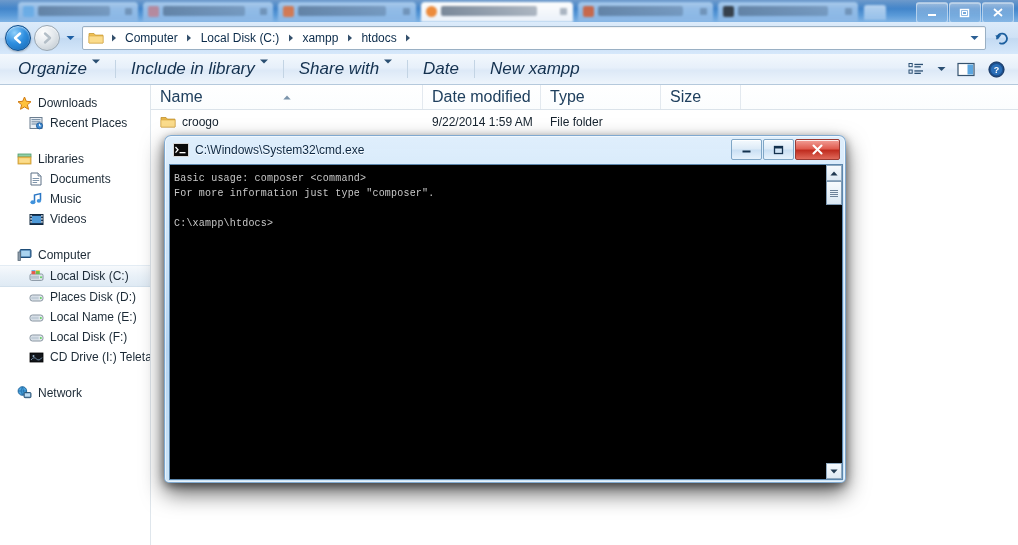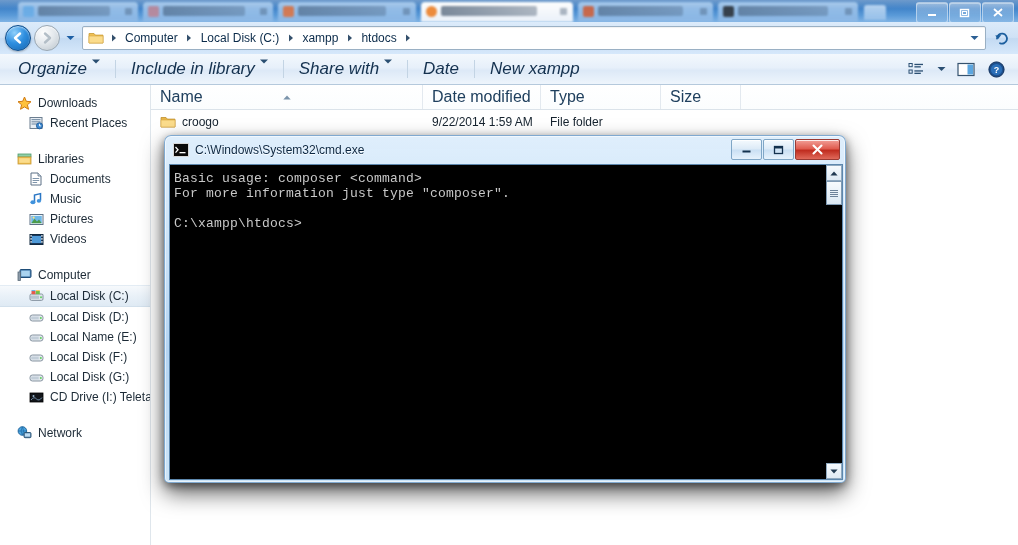--- a/index.html
+++ b/index.html
@@ -173,21 +173,21 @@
     background:linear-gradient(180deg,#f2a098 0%,#e05d50 45%,#c02d20 55%,#e0695a 100%);
   }
   .console{
     position:absolute;left:4px;top:28px;width:674px;height:316px;box-sizing:border-box;
     background:#000000;border:1px solid #5d87ad;
     display:flex;overflow:hidden;
   }
   .consoletext{
     flex:1;padding:6px 6px 0 4px;color:#c8c8c8;
     font-family:"Liberation Mono","DejaVu Sans Mono",monospace;
-    font-size:13px;line-height:15px;white-space:pre;letter-spacing:0.2px;
+    font-size:10px;line-height:15px;white-space:pre;letter-spacing:0.2px;
   }
   .cscroll{
     width:17px;background:#000;border-left:1px solid #000;display:flex;flex-direction:column;
     align-items:center;
   }
   .cscroll .arrow{
     width:16px;height:16px;flex:0 0 16px;
     background:linear-gradient(180deg,#f6fafd,#dfeaf4);border:1px solid #8fa9c0;box-sizing:border-box;
     display:flex;align-items:center;justify-content:center;
   }
@@ -453,31 +453,20 @@
                 <path d="M5.5 10 V3 l6 -1.4 v7" fill="none" stroke="#2a76c4" stroke-width="1.5"></path>
                 <ellipse cx="3.9" cy="10.3" rx="2.5" ry="2" fill="#3f92dc"></ellipse>
                 <ellipse cx="9.9" cy="8.9" rx="2.2" ry="1.8" fill="#3f92dc"></ellipse>
               </svg>
             </span>
             <span>Music</span>
           </div>
           <div class="navitem child">
             <span class="ico">
               <svg width="15" height="13" viewBox="0 0 15 13">
-                <rect x="1" y="1.5" width="13" height="10" fill="#ffffff" stroke="#5d7186" stroke-width="1"></rect>
-                <rect x="2.2" y="2.8" width="10.6" height="7.4" fill="#6fb8e8"></rect>
-                <path d="M2.2 10.2 L5.6 5.8 L8 8.4 L10 6.6 L12.8 10.2 Z" fill="#4b9b4b"></path>
-                <circle cx="4.6" cy="4.6" r="1.1" fill="#ffe680"></circle>
-              </svg>
-            </span>
-            <span>Pictures</span>
-          </div>
-          <div class="navitem child">
-            <span class="ico">
-              <svg width="15" height="13" viewBox="0 0 15 13">
                 <rect x="1" y="1.5" width="13" height="10" fill="#1b3a5c" stroke="#10283f" stroke-width="1"></rect>
                 <rect x="3" y="3" width="9" height="7" fill="#4f9ad8"></rect>
                 <rect x="1.4" y="2.2" width="1.4" height="1.4" fill="#ffffff"></rect>
                 <rect x="1.4" y="5.2" width="1.4" height="1.4" fill="#ffffff"></rect>
                 <rect x="1.4" y="8.2" width="1.4" height="1.4" fill="#ffffff"></rect>
                 <rect x="12.2" y="2.2" width="1.4" height="1.4" fill="#ffffff"></rect>
                 <rect x="12.2" y="5.2" width="1.4" height="1.4" fill="#ffffff"></rect>
                 <rect x="12.2" y="8.2" width="1.4" height="1.4" fill="#ffffff"></rect>
               </svg>
             </span>
@@ -513,51 +502,41 @@
             <span>Local Disk (C:)</span>
           </div>
           <div class="navitem child">
             <span class="ico">
               <svg width="15" height="13" viewBox="0 0 15 13">
                 <rect x="1" y="4" width="13" height="6" rx="2.4" fill="#e3e9ee" stroke="#8794a1" stroke-width="1"></rect>
                 <rect x="2.2" y="5.6" width="7.5" height="2.8" fill="#c2ced9"></rect>
                 <circle cx="11.8" cy="7" r="1" fill="#62d162"></circle>
               </svg>
             </span>
-            <span>Local Disk (D:)</span>
+            <span>Places Disk (D:)</span>
           </div>
           <div class="navitem child">
             <span class="ico">
               <svg width="15" height="13" viewBox="0 0 15 13">
                 <rect x="1" y="4" width="13" height="6" rx="2.4" fill="#e3e9ee" stroke="#8794a1" stroke-width="1"></rect>
                 <rect x="2.2" y="5.6" width="7.5" height="2.8" fill="#c2ced9"></rect>
                 <circle cx="11.8" cy="7" r="1" fill="#62d162"></circle>
               </svg>
             </span>
             <span>Local Name (E:)</span>
           </div>
           <div class="navitem child">
             <span class="ico">
               <svg width="15" height="13" viewBox="0 0 15 13">
                 <rect x="1" y="4" width="13" height="6" rx="2.4" fill="#e3e9ee" stroke="#8794a1" stroke-width="1"></rect>
                 <rect x="2.2" y="5.6" width="7.5" height="2.8" fill="#c2ced9"></rect>
                 <circle cx="11.8" cy="7" r="1" fill="#62d162"></circle>
               </svg>
             </span>
             <span>Local Disk (F:)</span>
-          </div>
-          <div class="navitem child">
-            <span class="ico">
-              <svg width="15" height="13" viewBox="0 0 15 13">
-                <rect x="1" y="4" width="13" height="6" rx="2.4" fill="#e3e9ee" stroke="#8794a1" stroke-width="1"></rect>
-                <rect x="2.2" y="5.6" width="7.5" height="2.8" fill="#c2ced9"></rect>
-                <circle cx="11.8" cy="7" r="1" fill="#62d162"></circle>
-              </svg>
-            </span>
-            <span>Local Disk (G:)</span>
           </div>
           <div class="navitem child">
             <span class="ico">
               <svg width="15" height="13" viewBox="0 0 15 13">
                 <rect x="1" y="2" width="13" height="9" fill="#12151a" stroke="#000" stroke-width=".8"></rect>
                 <path d="M2 9 q3 -4 5.5 -1 q2.5 2.5 5.5 -1.5" stroke="#6f8ca8" stroke-width="1" fill="none"></path>
                 <circle cx="4.5" cy="5" r="1" fill="#9bb6cd"></circle>
               </svg>
             </span>
             <span>CD Drive (I:) Teletalk</span>

